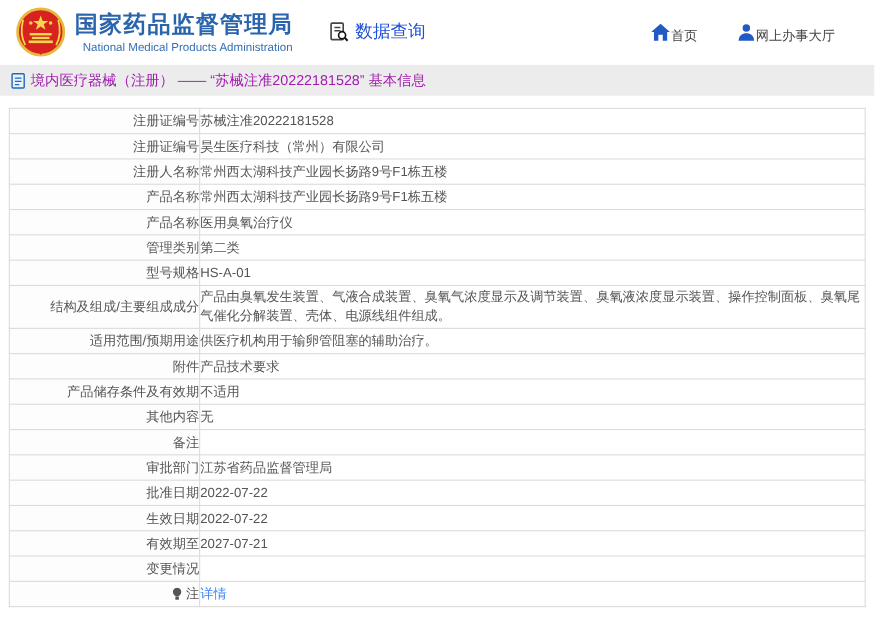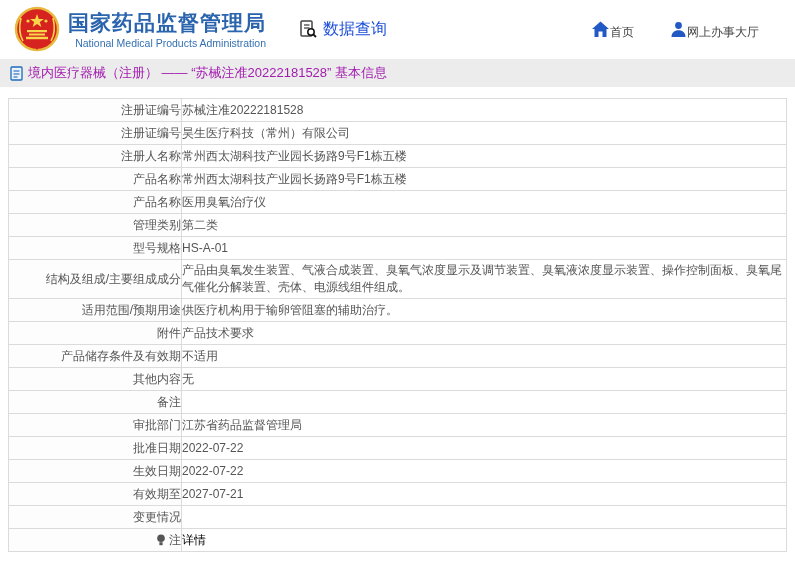--- a/index.html
+++ b/index.html
@@ -58,21 +58,21 @@
   }
   td.label-cell {
     width: 173px;
     text-align: right;
     padding-right: 11px;
     color: #555;
     background: #fdfdfd;
     white-space: nowrap;
   }
   td.value-cell { padding-left: 12px; padding-right: 10px; color: #555; }
-  td.value-cell a { color: #000000; text-decoration: none; cursor: pointer; }
+  td.value-cell a { color: #3b82f6; text-decoration: none; cursor: pointer; }
   .bulb { display: inline-block; vertical-align: -2px; margin-right: 3px; }
 </style>
 </head>
 <body>
 
 <div class="header">
   <span class="logo">
     <svg width="46" height="48" viewBox="0 0 46 48">
       <circle cx="23" cy="23" r="21" fill="#d6231f" stroke="#e8b93c" stroke-width="2.5"></circle>
       <path d="M23 44 L20 40 L26 40 Z" fill="#d6231f"></path>

